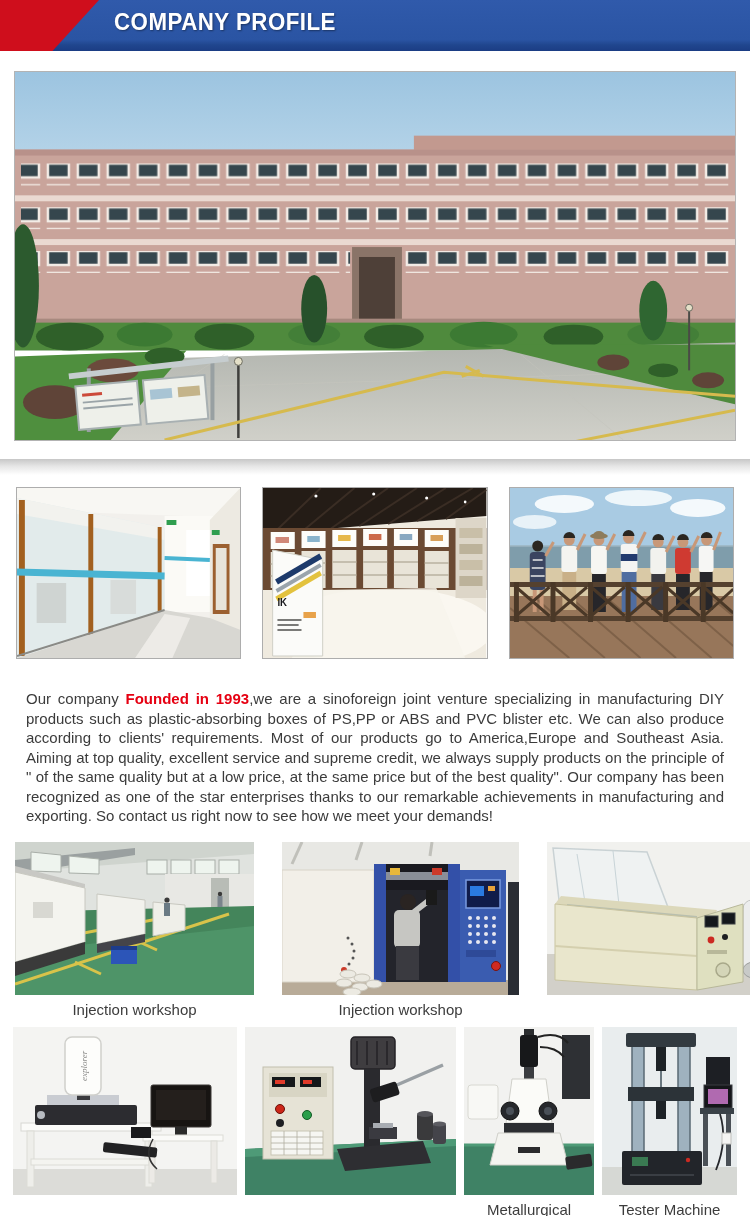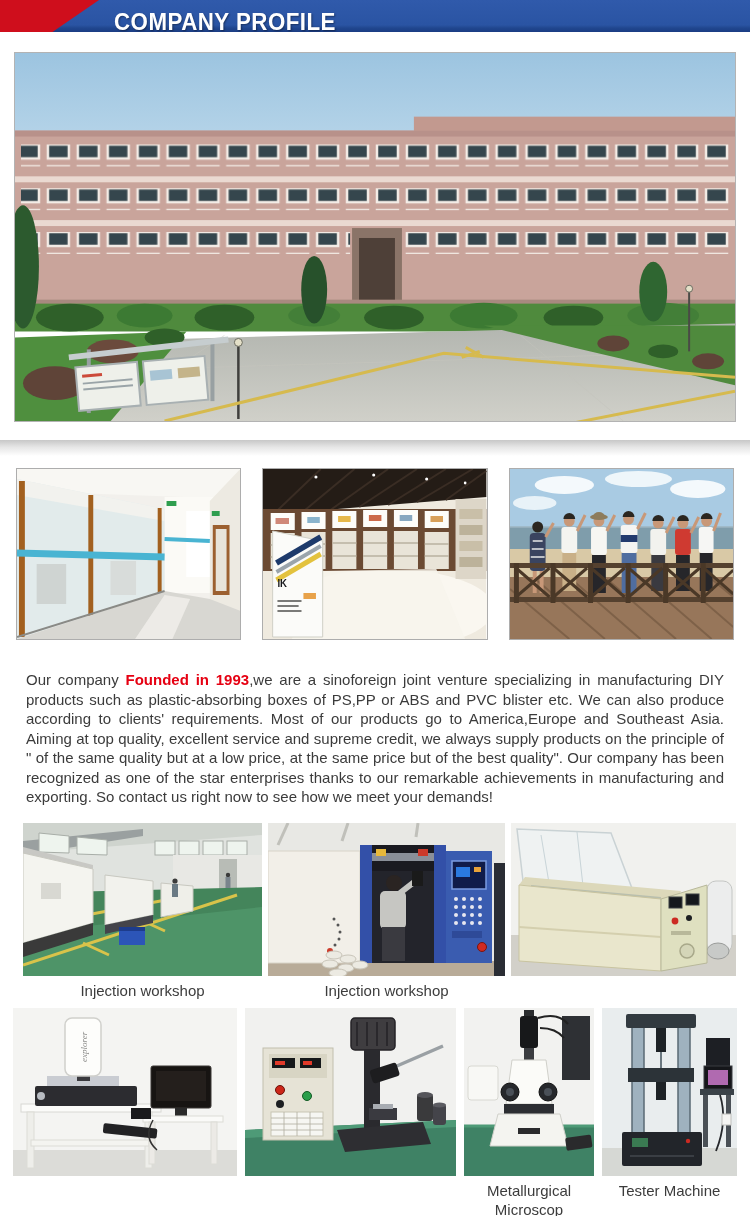--- a/index.html
+++ b/index.html
@@ -2,35 +2,35 @@
 <html><head>
 <meta charset="utf-8">
 <style>
   html,body{margin:0;padding:0;}
   body{
     width:750px;min-height:1216px;background:#ffffff;
     font-family:"Liberation Sans","DejaVu Sans",sans-serif;
     -webkit-font-smoothing:antialiased;
   }
   
-  .banner{position:relative;height:32px;background:linear-gradient(180deg,#305aab 0%,#2a54a3 78%,#20468e 88%,#1b3d84 100%);overflow:hidden;}
+  .banner{position:relative;height:51px;background:linear-gradient(180deg,#305aab 0%,#2a54a3 78%,#20468e 88%,#1b3d84 100%);overflow:hidden;}
   .banner-accent{position:absolute;left:0;top:0;width:99px;height:100%;background:#cf0e1c;
     clip-path:polygon(0 0,100% 0,53% 100%,0 100%);}
   .banner-title{position:absolute;left:114px;top:0;line-height:44px;color:#ffffff;
     font-size:24px;font-weight:700;letter-spacing:.5px;transform:scaleX(.93);transform-origin:left center;
     text-shadow:1px 1px 2px rgba(0,0,0,.4);white-space:nowrap;}
   
   figure{margin:0;}
   svg{display:block;}
   .big-photo{margin:20px 14px 0;border:1px solid #b3b3b3;}
   .divider{height:16px;margin-top:18px;background:linear-gradient(180deg,#c7c7c7 0%,#e6e6e6 45%,#ffffff 100%);}
   .row{display:flex;}
   .row-gallery{margin:12px 16px 0;gap:21px;}
   .row-gallery .ph{flex:1 1 0;border:1px solid #adadad;}
-  .row-workshop{margin:13px 23px 0;gap:6px;}
+  .row-workshop{margin:13px 15px 0;gap:28px;}
   .row-equip{margin:8px 13px 0;gap:8px;}
   figcaption{font-size:15px;line-height:19px;color:#3c3c3c;text-align:center;margin-top:5px;}
   
   .about{margin:30px 26px 16px;font-size:15px;line-height:19.5px;color:#3b3b3b;text-align:justify;}
   .about .hl{color:#e60012;font-weight:700;}
 </style>
 </head>
 <body>
 
 <div class="banner">

